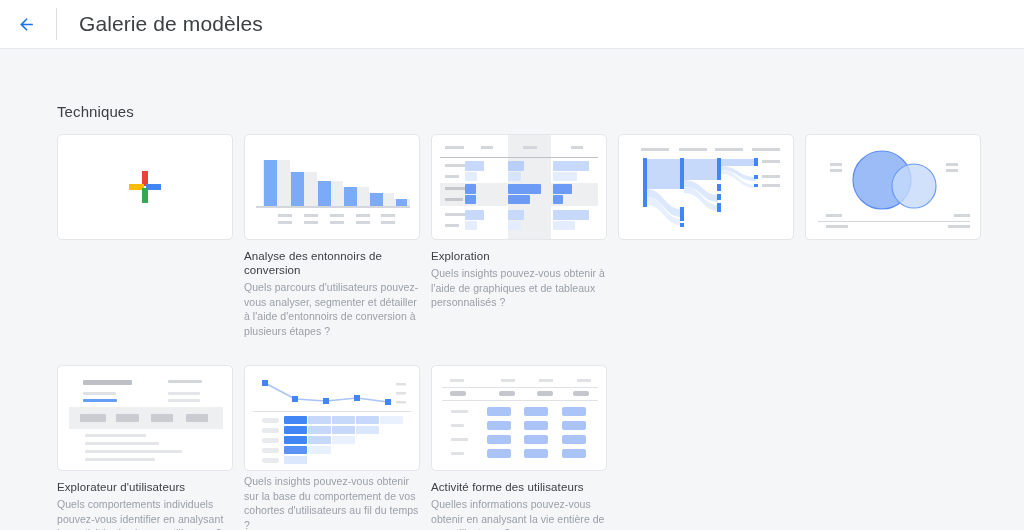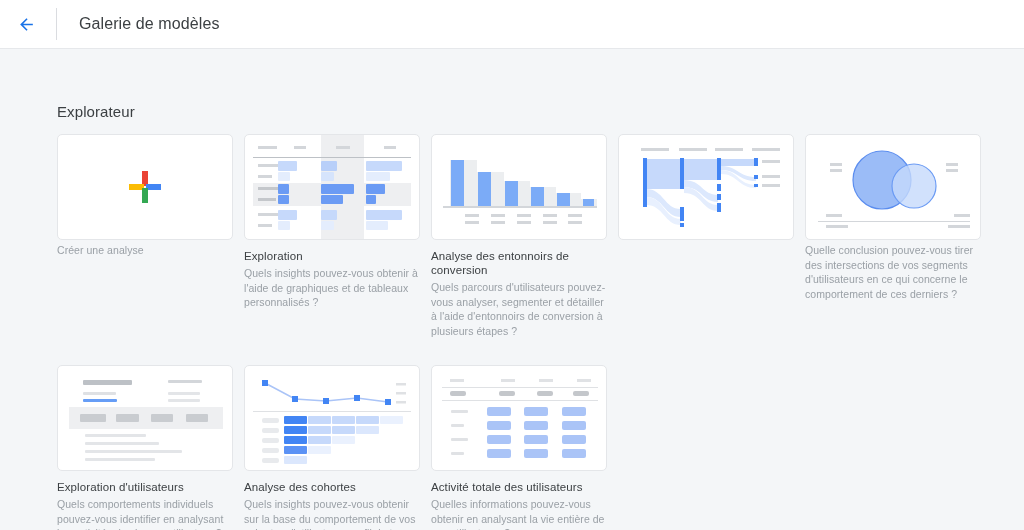--- a/index.html
+++ b/index.html
@@ -22,21 +22,21 @@
   .back-btn {
     width:48px; height:48px; margin-left:2px;
     display:flex; align-items:center; justify-content:center;
     cursor:pointer; border-radius:50%;
   }
   .back-btn svg { display:block; }
   .header-divider {
     width:1px; height:32px; background:#dadce0; margin:0 0 0 6px;
   }
   .header-title {
-    font-size:16px; color:#3c4043; margin-left:22px;
+    font-size:21px; color:#3c4043; margin-left:22px;
     letter-spacing:.1px; font-weight:400;
   }
 
   
   .page { padding:0; }
   .section-title {
     font-size:15px; color:#3c4043;
     margin:0; position:absolute; left:57px; top:103px;
     font-weight:400; letter-spacing:.1px;
   }
@@ -94,77 +94,33 @@
           <path fill="#1a73e8" d="M20 11H7.83l5.59-5.59L12 4l-8 8 8 8 1.41-1.41L7.83 13H20v-2z"></path>
         </svg>
     </span>
   </div>
   <div class="header-divider"></div>
   <div class="header-title">Galerie de modèles</div>
 </div>
 
 <div class="page">
 
-  <div class="section-title">Explorateur</div>
+  <div class="section-title">Techniques</div>
 
   <div class="grid">
 
     <div class="card">
       <div class="thumb">
         <div class="plus-wrap">
           <div class="plus-v-top"></div>
             <div class="plus-h-left"></div>
           <div class="plus-h-right"></div>
             <div class="plus-v-bottom"></div>
         </div>
       </div>
-      <div class="card-desc">Créer une analyse</div>
-    </div>
-
-    <div class="card">
-      <div class="thumb">
-
-        <div class="band" style="left:76px;top:0;width:43px;height:106px;"></div>
-
-        <div class="dline" style="left:13px;top:11px;width:19px;height:3px;"></div>
-        <div class="dline" style="left:49px;top:11px;width:12px;height:3px;"></div>
-        <div class="dline" style="left:91px;top:11px;width:14px;height:3px;"></div>
-        <div class="dline" style="left:139px;top:11px;width:12px;height:3px;"></div>
-        <div class="line" style="left:8px;top:22px;width:158px;height:1px;background:#bdc1c6;"></div>
-
-        <div class="dline" style="left:13px;top:29px;width:20px;height:3px;"></div>
-        <div class="dline" style="left:13px;top:40px;width:14px;height:3px;"></div>
-        <div class="cell" style="left:33px;top:26px;width:19px;height:10px;background:#c6d9fb;"></div>
-        <div class="cell" style="left:33px;top:37px;width:12px;height:9px;background:#e4edfd;"></div>
-        <div class="cell" style="left:76px;top:26px;width:16px;height:10px;background:#b8cff9;"></div>
-        <div class="cell" style="left:76px;top:37px;width:13px;height:9px;background:#d6e4fc;"></div>
-        <div class="cell" style="left:121px;top:26px;width:36px;height:10px;background:#c6d9fb;"></div>
-        <div class="cell" style="left:121px;top:37px;width:24px;height:9px;background:#e4edfd;"></div>
-
-        <div class="band" style="left:8px;top:48px;width:158px;height:23px;"></div>
-        <div class="dline" style="left:13px;top:52px;width:22px;height:3px;background:#c4c7cb;"></div>
-        <div class="dline" style="left:13px;top:63px;width:18px;height:3px;background:#c4c7cb;"></div>
-        <div class="cell" style="left:33px;top:49px;width:11px;height:10px;background:#6b9bf4;"></div>
-        <div class="cell" style="left:33px;top:60px;width:11px;height:9px;background:#6b9bf4;"></div>
-        <div class="cell" style="left:76px;top:49px;width:33px;height:10px;background:#6b9bf4;"></div>
-        <div class="cell" style="left:76px;top:60px;width:22px;height:9px;background:#6b9bf4;"></div>
-        <div class="cell" style="left:121px;top:49px;width:19px;height:10px;background:#6b9bf4;"></div>
-        <div class="cell" style="left:121px;top:60px;width:10px;height:9px;background:#6b9bf4;"></div>
-
-        <div class="dline" style="left:13px;top:78px;width:20px;height:3px;"></div>
-        <div class="dline" style="left:13px;top:89px;width:14px;height:3px;"></div>
-        <div class="cell" style="left:33px;top:75px;width:19px;height:10px;background:#c6d9fb;"></div>
-        <div class="cell" style="left:33px;top:86px;width:12px;height:9px;background:#e4edfd;"></div>
-        <div class="cell" style="left:76px;top:75px;width:16px;height:10px;background:#c6d9fb;"></div>
-        <div class="cell" style="left:76px;top:86px;width:13px;height:9px;background:#e4edfd;"></div>
-        <div class="cell" style="left:121px;top:75px;width:36px;height:10px;background:#c6d9fb;"></div>
-        <div class="cell" style="left:121px;top:86px;width:22px;height:9px;background:#e4edfd;"></div>
-      </div>
-      <div class="card-title">Exploration</div>
-      <div class="card-desc">Quels insights pouvez-vous obtenir à l'aide de graphiques et de tableaux personnalisés ?</div>
     </div>
 
     <div class="card">
       <div class="thumb">
 
         <div class="gbar" style="left:18px;top:25px;width:27px;height:46px;"></div>
         <div class="gbar" style="left:45px;top:37px;width:27px;height:34px;"></div>
         <div class="gbar" style="left:72px;top:46px;width:26px;height:25px;"></div>
         <div class="gbar" style="left:98px;top:52px;width:26px;height:19px;"></div>
         <div class="gbar" style="left:124px;top:58px;width:25px;height:13px;"></div>
@@ -185,20 +141,63 @@
         <div class="dline" style="left:59px;top:86px;width:14px;height:3px;"></div>
         <div class="dline" style="left:85px;top:79px;width:14px;height:3px;"></div>
         <div class="dline" style="left:85px;top:86px;width:14px;height:3px;"></div>
         <div class="dline" style="left:111px;top:79px;width:14px;height:3px;"></div>
         <div class="dline" style="left:111px;top:86px;width:14px;height:3px;"></div>
         <div class="dline" style="left:136px;top:79px;width:14px;height:3px;"></div>
         <div class="dline" style="left:136px;top:86px;width:14px;height:3px;"></div>
       </div>
       <div class="card-title">Analyse des entonnoirs de conversion</div>
       <div class="card-desc">Quels parcours d'utilisateurs pouvez-vous analyser, segmenter et détailler à l'aide d'entonnoirs de conversion à plusieurs étapes ?</div>
+    </div>
+
+    <div class="card">
+      <div class="thumb">
+
+        <div class="band" style="left:76px;top:0;width:43px;height:106px;"></div>
+
+        <div class="dline" style="left:13px;top:11px;width:19px;height:3px;"></div>
+        <div class="dline" style="left:49px;top:11px;width:12px;height:3px;"></div>
+        <div class="dline" style="left:91px;top:11px;width:14px;height:3px;"></div>
+        <div class="dline" style="left:139px;top:11px;width:12px;height:3px;"></div>
+        <div class="line" style="left:8px;top:22px;width:158px;height:1px;background:#bdc1c6;"></div>
+
+        <div class="dline" style="left:13px;top:29px;width:20px;height:3px;"></div>
+        <div class="dline" style="left:13px;top:40px;width:14px;height:3px;"></div>
+        <div class="cell" style="left:33px;top:26px;width:19px;height:10px;background:#c6d9fb;"></div>
+        <div class="cell" style="left:33px;top:37px;width:12px;height:9px;background:#e4edfd;"></div>
+        <div class="cell" style="left:76px;top:26px;width:16px;height:10px;background:#b8cff9;"></div>
+        <div class="cell" style="left:76px;top:37px;width:13px;height:9px;background:#d6e4fc;"></div>
+        <div class="cell" style="left:121px;top:26px;width:36px;height:10px;background:#c6d9fb;"></div>
+        <div class="cell" style="left:121px;top:37px;width:24px;height:9px;background:#e4edfd;"></div>
+
+        <div class="band" style="left:8px;top:48px;width:158px;height:23px;"></div>
+        <div class="dline" style="left:13px;top:52px;width:22px;height:3px;background:#c4c7cb;"></div>
+        <div class="dline" style="left:13px;top:63px;width:18px;height:3px;background:#c4c7cb;"></div>
+        <div class="cell" style="left:33px;top:49px;width:11px;height:10px;background:#6b9bf4;"></div>
+        <div class="cell" style="left:33px;top:60px;width:11px;height:9px;background:#6b9bf4;"></div>
+        <div class="cell" style="left:76px;top:49px;width:33px;height:10px;background:#6b9bf4;"></div>
+        <div class="cell" style="left:76px;top:60px;width:22px;height:9px;background:#6b9bf4;"></div>
+        <div class="cell" style="left:121px;top:49px;width:19px;height:10px;background:#6b9bf4;"></div>
+        <div class="cell" style="left:121px;top:60px;width:10px;height:9px;background:#6b9bf4;"></div>
+
+        <div class="dline" style="left:13px;top:78px;width:20px;height:3px;"></div>
+        <div class="dline" style="left:13px;top:89px;width:14px;height:3px;"></div>
+        <div class="cell" style="left:33px;top:75px;width:19px;height:10px;background:#c6d9fb;"></div>
+        <div class="cell" style="left:33px;top:86px;width:12px;height:9px;background:#e4edfd;"></div>
+        <div class="cell" style="left:76px;top:75px;width:16px;height:10px;background:#c6d9fb;"></div>
+        <div class="cell" style="left:76px;top:86px;width:13px;height:9px;background:#e4edfd;"></div>
+        <div class="cell" style="left:121px;top:75px;width:36px;height:10px;background:#c6d9fb;"></div>
+        <div class="cell" style="left:121px;top:86px;width:22px;height:9px;background:#e4edfd;"></div>
+      </div>
+      <div class="card-title">Exploration</div>
+      <div class="card-desc">Quels insights pouvez-vous obtenir à l'aide de graphiques et de tableaux personnalisés ?</div>
     </div>
 
     <div class="card">
       <div class="thumb">
         <svg width="176" height="106" viewBox="0 0 176 106">
 
           <rect x="22" y="13" width="28" height="3" fill="#d3d6da"></rect>
           <rect x="60" y="13" width="28" height="3" fill="#d3d6da"></rect>
           <rect x="96" y="13" width="28" height="3" fill="#d3d6da"></rect>
           <rect x="133" y="13" width="28" height="3" fill="#d3d6da"></rect>
@@ -244,42 +243,41 @@
           <rect x="24" y="34" width="12" height="3" fill="#d3d6da"></rect>
           <rect x="140" y="28" width="12" height="3" fill="#d3d6da"></rect>
           <rect x="140" y="34" width="12" height="3" fill="#d3d6da"></rect>
           <rect x="12" y="86" width="152" height="1" fill="#d3d6da"></rect>
           <rect x="20" y="79" width="16" height="3" fill="#d3d6da"></rect>
           <rect x="20" y="90" width="22" height="3" fill="#d3d6da"></rect>
           <rect x="148" y="79" width="16" height="3" fill="#d3d6da"></rect>
           <rect x="142" y="90" width="22" height="3" fill="#d3d6da"></rect>
         </svg>
       </div>
-      <div class="card-desc">Quelle conclusion pouvez-vous tirer des intersections de vos segments d'utilisateurs en ce qui concerne le comportement de ces derniers ?</div>
     </div>
 
     <div class="card row2">
       <div class="thumb">
         <div class="cell" style="left:25px;top:14px;width:49px;height:5px;background:#bdc1c6;"></div>
         <div class="cell" style="left:25px;top:26px;width:33px;height:3px;background:#dfe1e4;"></div>
         <div class="cell" style="left:25px;top:33px;width:34px;height:3px;background:#669df6;"></div>
         <div class="cell" style="left:110px;top:14px;width:34px;height:3px;background:#d3d6da;"></div>
         <div class="cell" style="left:110px;top:26px;width:32px;height:3px;background:#e3e5e8;"></div>
         <div class="cell" style="left:110px;top:33px;width:32px;height:3px;background:#e3e5e8;"></div>
         <div class="band" style="left:11px;top:41px;width:154px;height:22px;"></div>
         <div class="cell" style="left:22px;top:48px;width:26px;height:8px;background:#c9ccd0;"></div>
         <div class="cell" style="left:58px;top:48px;width:23px;height:8px;background:#c9ccd0;"></div>
         <div class="cell" style="left:93px;top:48px;width:22px;height:8px;background:#c9ccd0;"></div>
         <div class="cell" style="left:128px;top:48px;width:22px;height:8px;background:#c9ccd0;"></div>
         <div class="cell" style="left:27px;top:68px;width:61px;height:3px;background:#e3e5e8;"></div>
         <div class="cell" style="left:27px;top:76px;width:74px;height:3px;background:#e3e5e8;"></div>
         <div class="cell" style="left:27px;top:84px;width:97px;height:3px;background:#e3e5e8;"></div>
         <div class="cell" style="left:27px;top:92px;width:70px;height:3px;background:#e3e5e8;"></div>
       </div>
-      <div class="card-title">Exploration d'utilisateurs</div>
+      <div class="card-title">Explorateur d'utilisateurs</div>
       <div class="card-desc">Quels comportements individuels pouvez-vous identifier en analysant les activités de chaque utilisateur ?</div>
     </div>
 
     <div class="card row2">
       <div class="thumb">
         <svg width="176" height="106" viewBox="0 0 176 106">
           <polyline points="20,17 50,33 81,35 112,32 143,36" fill="none" stroke="#aac4f7" stroke-width="1.6"></polyline>
           <rect x="17" y="14" width="6" height="6" fill="#4285f4"></rect>
           <rect x="47" y="30" width="6" height="6" fill="#4285f4"></rect>
           <rect x="78" y="32" width="6" height="6" fill="#4285f4"></rect>
@@ -309,21 +307,20 @@
         
         <div class="cell" style="left:39px;top:70px;width:23px;height:8px;background:#4285f4;"></div>
         <div class="cell" style="left:63px;top:70px;width:23px;height:8px;background:#c6d9fb;"></div>
         <div class="cell" style="left:87px;top:70px;width:23px;height:8px;background:#eaf1fe;"></div>
         
         <div class="cell" style="left:39px;top:80px;width:23px;height:8px;background:#5b92f5;"></div>
         <div class="cell" style="left:63px;top:80px;width:23px;height:8px;background:#eaf1fe;"></div>
         
         <div class="cell" style="left:39px;top:90px;width:23px;height:8px;background:#dbe7fd;"></div>
       </div>
-      <div class="card-title">Analyse des cohortes</div>
       <div class="card-desc">Quels insights pouvez-vous obtenir sur la base du comportement de vos cohortes d'utilisateurs au fil du temps ?</div>
     </div>
 
     <div class="card row2">
       <div class="thumb">
         <div class="dline" style="left:18px;top:13px;width:14px;height:3px;background:#e0e2e5;"></div>
         <div class="dline" style="left:69px;top:13px;width:14px;height:3px;background:#e0e2e5;"></div>
         <div class="dline" style="left:107px;top:13px;width:14px;height:3px;background:#e0e2e5;"></div>
         <div class="dline" style="left:145px;top:13px;width:14px;height:3px;background:#e0e2e5;"></div>
         <div class="line" style="left:10px;top:21px;width:156px;height:1px;background:#dfe1e4;"></div>
@@ -343,18 +340,18 @@
         <div class="cell" style="left:130px;top:55px;width:24px;height:9px;background:#aac4f7;border-radius:2px;"></div>
         <div class="cell" style="left:19px;top:72px;width:17px;height:3px;background:#e0e2e5;"></div>
         <div class="cell" style="left:55px;top:69px;width:24px;height:9px;background:#aac4f7;border-radius:2px;"></div>
         <div class="cell" style="left:92px;top:69px;width:24px;height:9px;background:#aac4f7;border-radius:2px;"></div>
         <div class="cell" style="left:130px;top:69px;width:24px;height:9px;background:#aac4f7;border-radius:2px;"></div>
         <div class="cell" style="left:19px;top:86px;width:13px;height:3px;background:#e0e2e5;"></div>
         <div class="cell" style="left:55px;top:83px;width:24px;height:9px;background:#aac4f7;border-radius:2px;"></div>
         <div class="cell" style="left:92px;top:83px;width:24px;height:9px;background:#aac4f7;border-radius:2px;"></div>
         <div class="cell" style="left:130px;top:83px;width:24px;height:9px;background:#aac4f7;border-radius:2px;"></div>
       </div>
-      <div class="card-title">Activité totale des utilisateurs</div>
+      <div class="card-title">Activité forme des utilisateurs</div>
       <div class="card-desc">Quelles informations pouvez-vous obtenir en analysant la vie entière de vos utilisateurs ?</div>
     </div>
 
   </div>
 </div>
 
 </body></html>

